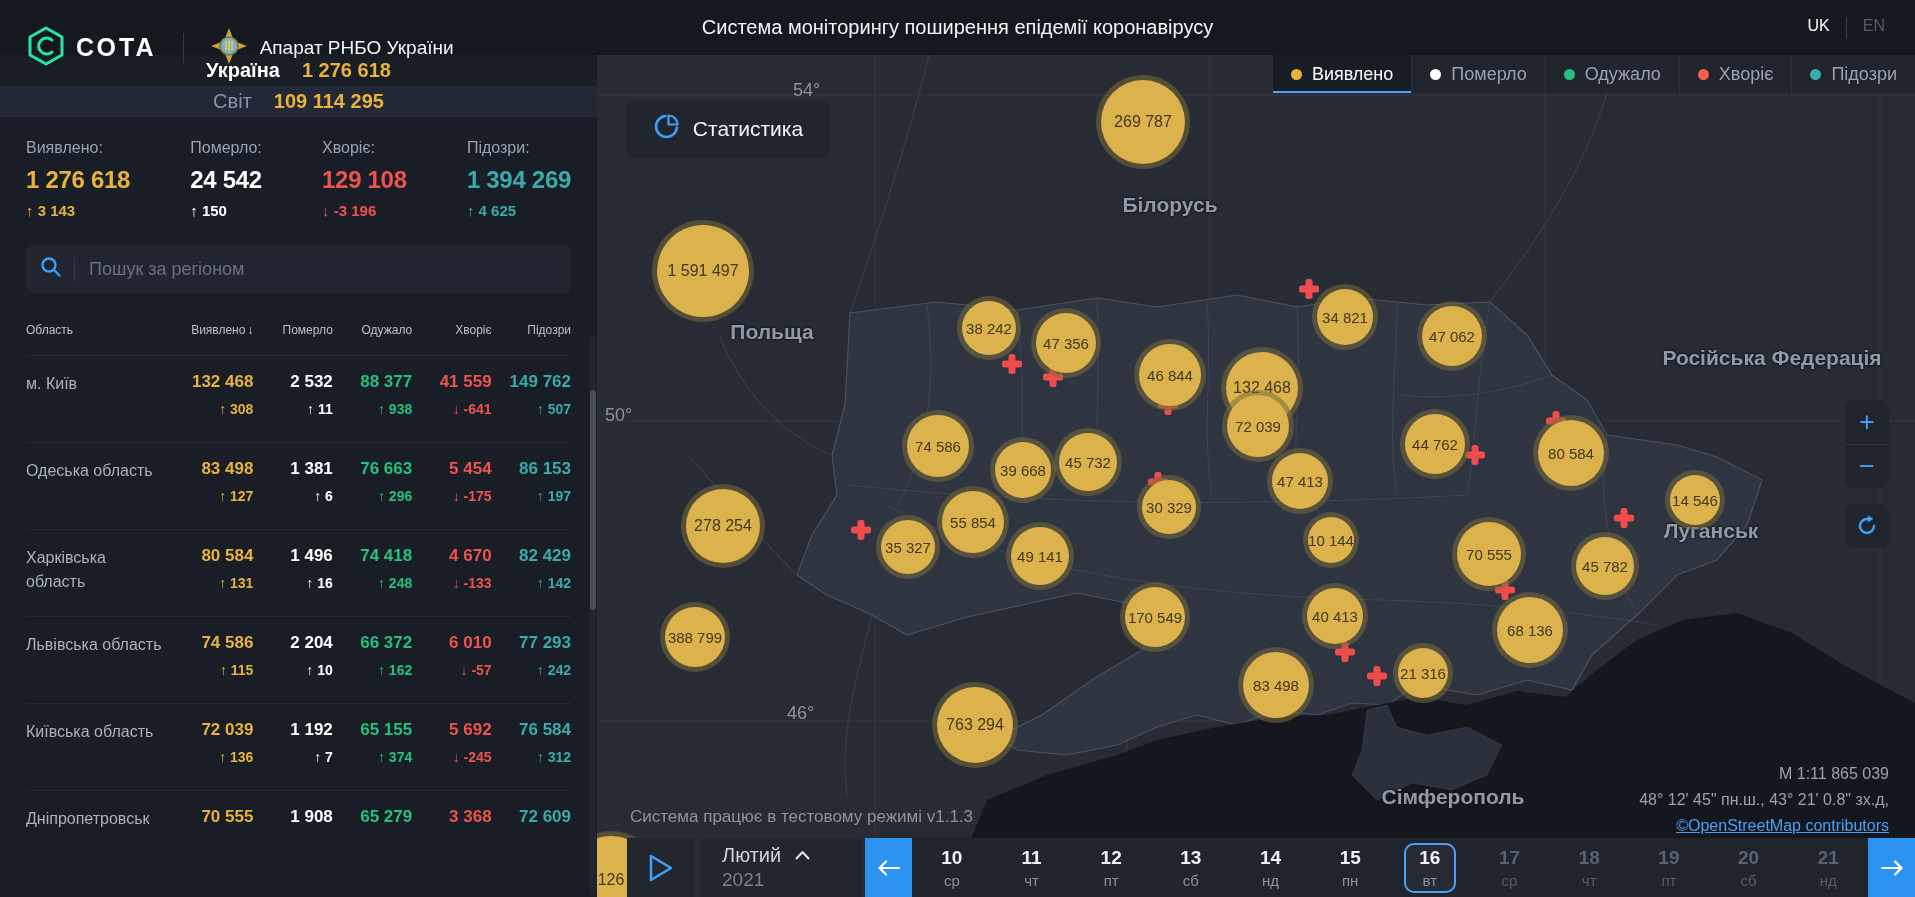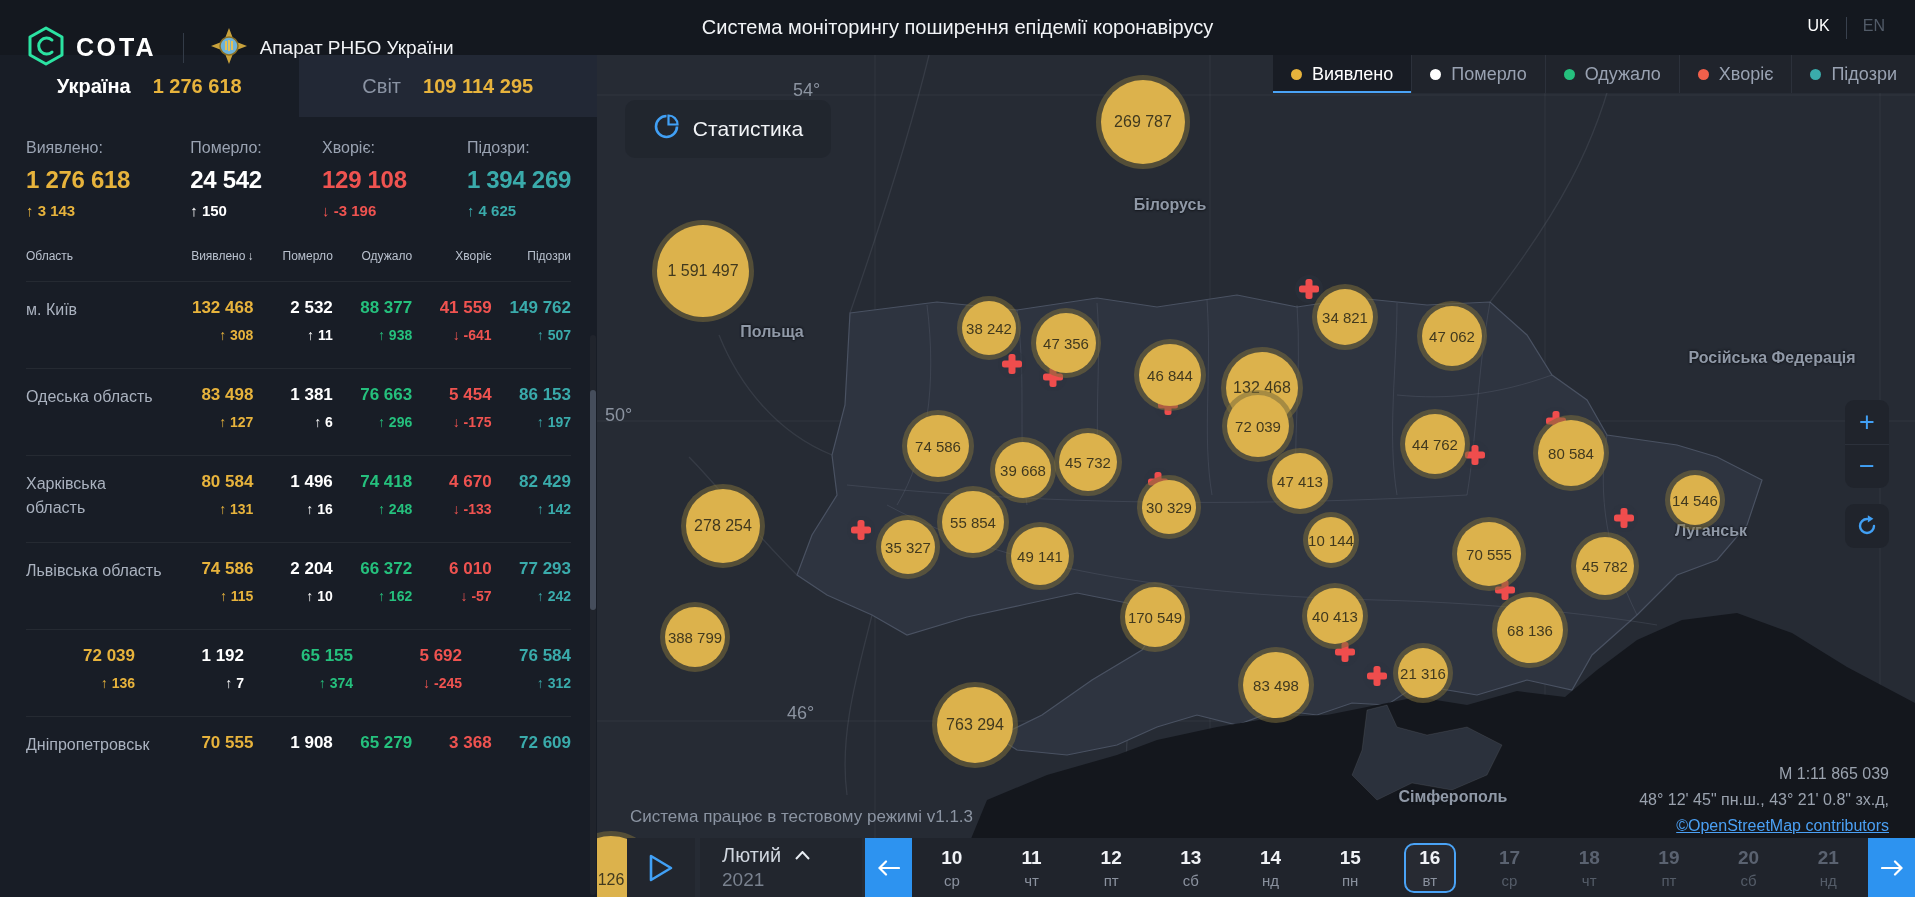--- a/index.html
+++ b/index.html
@@ -17,21 +17,21 @@
   .h-title { position:absolute; left:50%; transform:translateX(-50%); font-size:20px; color:#f2f4f7; }
   .h-right { margin-left:auto; display:flex; padding-right:30px; gap:16px; }
   .lang { font-size:16px; }
   .lang.active { color:#fff; }
   .lang.inactive { color:#525b68; }
   .lang-div { width:1px; height:22px; background:#39414e; }
 
   
   .sidebar { position:absolute; left:0; top:55px; width:597px; height:842px; background:#181d26;
     overflow:hidden; z-index:20; }
-  .geo-tabs { display:flex; height:62px; }
+  .geo-tabs { display:flex; height:62px;flex-direction:column; }
   .geo-tab { flex:1; display:flex; align-items:center; justify-content:center; gap:22px; cursor:pointer; }
   .geo-tab .t-label { font-size:20px; font-weight:bold; color:#fff; }
   .geo-tab .t-value { font-size:20px; font-weight:bold; color:#e7b33c; }
   .geo-tab.world { background:#222835; }
   .geo-tab.world .t-label { color:#8a93a3; font-weight:normal; }
   .summary { display:flex; justify-content:space-between; padding:22px 26px 0 26px; }
   .sum-col .s-label { font-size:16px; color:#9aa3b2; margin-bottom:9px; }
   .sum-col .s-value { font-size:24px; font-weight:bold; letter-spacing:-0.3px; }
   .sum-col .s-delta { font-size:15px; font-weight:bold; margin-top:8px; }
   .search-box { margin:26px 26px 0 26px; height:48px; background:#20252f; border-radius:6px;
@@ -58,21 +58,21 @@
   .map svg.geo { position:absolute; left:0; top:0; }
   .bubble { position:absolute; border-radius:50%; background:#dcb24c;
     box-shadow:0 0 0 5px rgba(122,107,58,0.55); display:flex; align-items:center; justify-content:center;
     color:#41391e; font-size:15px; cursor:pointer; z-index:4; }
   .bubble.big { font-size:16px;text-align:center; }
   .cross { position:absolute; width:28px; height:28px; border-radius:50%;
     background:rgba(44,50,62,0.45); z-index:3; cursor:pointer; }
   .cross::before, .cross::after { content:""; position:absolute; background:#ef4d4d; border-radius:2.5px; }
   .cross::before { left:50%; top:4px; width:7px; height:20px; transform:translateX(-50%); }
   .cross::after  { top:50%; left:4px; height:7px; width:20px; transform:translateY(-50%); }
-  .map-label { position:absolute; transform:translate(-50%,-50%); font-size:16px; font-weight:bold;
+  .map-label { position:absolute; transform:translate(-50%,-50%); font-size:21px; font-weight:bold;
     color:#9099a7; text-shadow:0 1px 2px #14171d, 0 -1px 2px #14171d; z-index:2; white-space:nowrap; }
   .grat-label { position:absolute; font-size:18px; color:#8b93a0; z-index:2; }
 
   .stats-btn { position:absolute; left:28px; top:45px; width:206px; height:58px; background:rgba(33,38,46,0.97);
     border-radius:10px; display:flex; align-items:center; justify-content:center; gap:13px; cursor:pointer; z-index:6; }
   .stats-btn span { font-size:21px; color:#f2f4f7; }
 
   .legend { position:absolute; right:0; top:0; height:38px; display:flex; background:#20242c; z-index:6; }
   .leg-tab { display:flex; align-items:center; gap:10px; padding:0 18px; font-size:18px; color:#99a2b2;
     cursor:pointer; border-left:1px solid #2c313b; position:relative; }
@@ -175,20 +175,30 @@
         <div class="s-value" style="color:#ef5350">129 108</div>
         <div class="s-delta" style="color:#ef5350"><span>↓</span> -3 196</div>
       </div>
       <div class="sum-col">
         <div class="s-label">Підозри:</div>
         <div class="s-value" style="color:#3aabab">1 394 269</div>
         <div class="s-delta" style="color:#3aabab"><span>↑</span> 4 625</div>
       </div>
     </div>
 
+  <div class="search-box">
+    <span>
+      <svg width="22" height="22" viewBox="0 0 22 22">
+        <circle cx="9" cy="9" r="6.5" fill="none" stroke="#3f9ff5" stroke-width="2.4"></circle>
+        <line x1="14" y1="14" x2="19.5" y2="19.5" stroke="#3f9ff5" stroke-width="2.4" stroke-linecap="round"></line>
+      </svg>
+    </span>
+    <span class="search-div"></span>
+    <input type="text" placeholder="Пошук за регіоном" style="">
+  </div>
 
   <div class="rtable">
     <div class="thead">
       <div class="th-region">Область</div>
       <div class="th"><span>Виявлено</span><span class="sort-ic">↓</span></div>
       <div class="th">Померло</div>
       <div class="th">Одужало</div>
       <div class="th">Хворіє</div>
       <div class="th">Підозри</div>
     </div>
@@ -279,20 +289,21 @@
           <div class="td">
             <div class="v" style="color:#ef5350">6 010</div>
             <div class="dlt" style="color:#ef5350"><span>↓</span> -57</div>
           </div>
           <div class="td">
             <div class="v" style="color:#3aabab">77 293</div>
             <div class="dlt" style="color:#3aabab"><span>↑</span> 242</div>
           </div>
         </div>
         <div class="trow">
+          <div class="td-region">Київська область</div>
           <div class="td">
             <div class="v" style="color:#e7b33c">72 039</div>
             <div class="dlt" style="color:#e7b33c"><span>↑</span> 136</div>
           </div>
           <div class="td">
             <div class="v" style="color:#ffffff">1 192</div>
             <div class="dlt" style="color:#ffffff"><span>↑</span> 7</div>
           </div>
           <div class="td">
             <div class="v" style="color:#25c07d">65 155</div>

